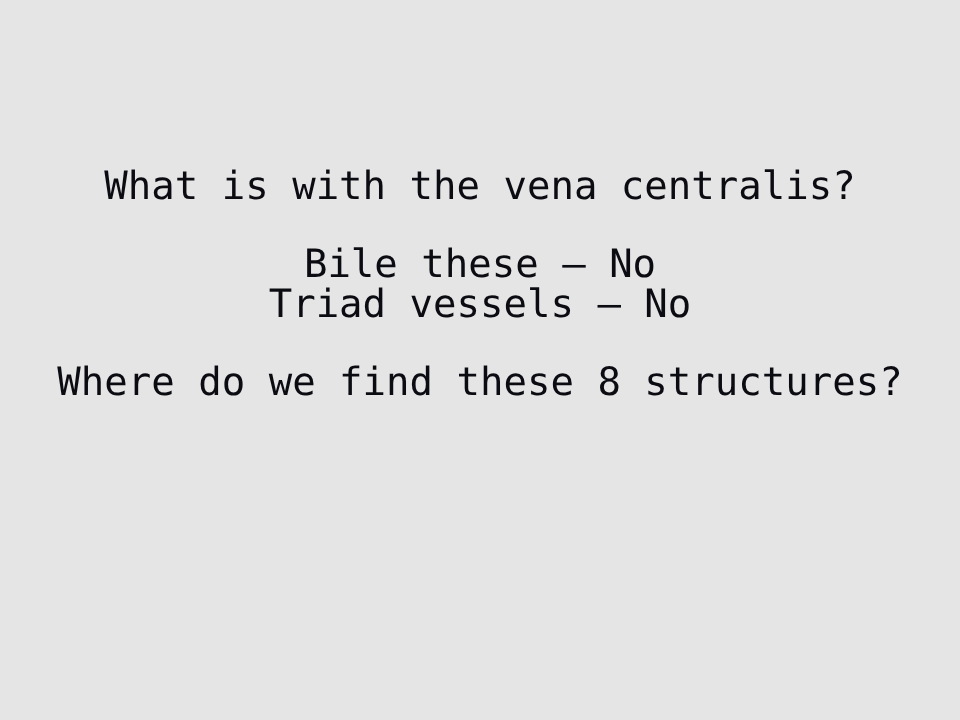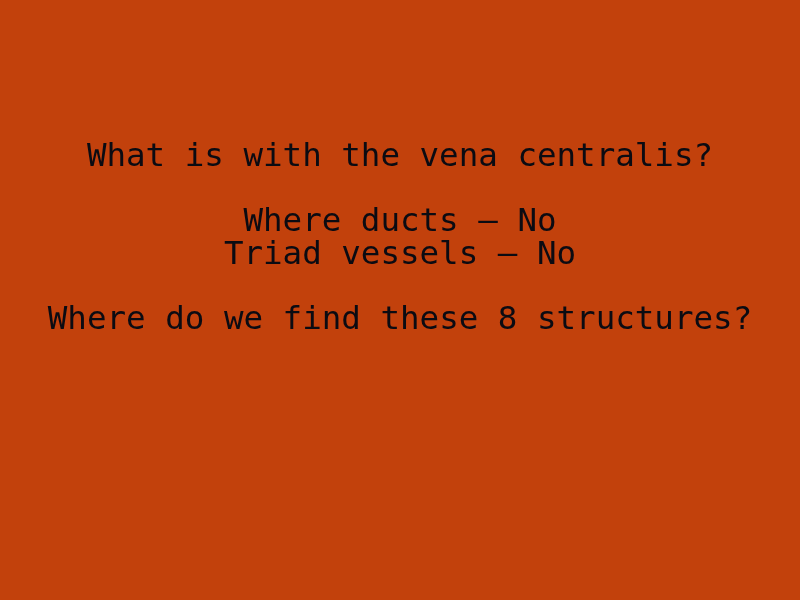--- a/index.html
+++ b/index.html
@@ -14,21 +14,21 @@
     background: #ffffff;
     overflow: hidden;
     font-family: "DejaVu Sans Mono", "Liberation Mono", monospace;
     -webkit-font-smoothing: antialiased;
   }
 
   #slide {
     position: relative;
     width: 800px;
     height: 600px;
-    background: #c2410c;
+    background: #e5e5e5;
     box-sizing: border-box;
   }
 
   #slide-body {
     position: absolute;
     left: 0;
     top: 139px;
     width: 800px;
     text-align: center;
   }
@@ -64,21 +64,21 @@
 
   <div id="slide-body">
 
     <div class="text-block">
       <span class="slide-line">What is with the vena centralis?</span>
     </div>
 
     <span class="block-gap"></span>
 
     <div class="text-block">
-      <span class="slide-line">Where ducts – No</span>
+      <span class="slide-line">Bile these – No</span>
       <span class="slide-line">Triad vessels – No</span>
     </div>
 
     <span class="block-gap"></span>
 
     <div class="text-block">
       <span class="slide-line">Where do we find these 8 structures?</span>
     </div>
 
     <span class="block-gap"></span>

